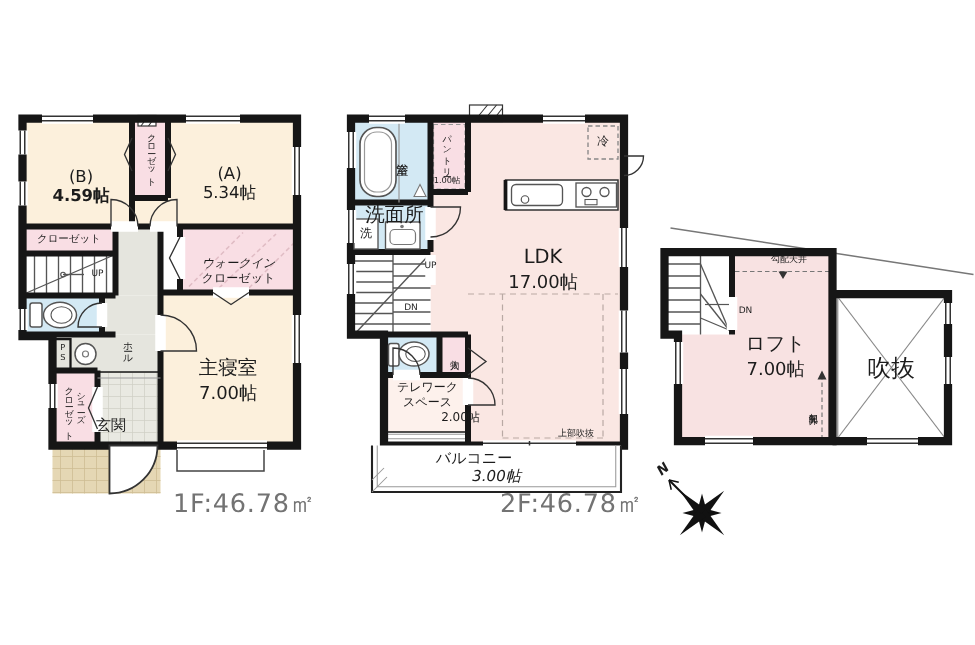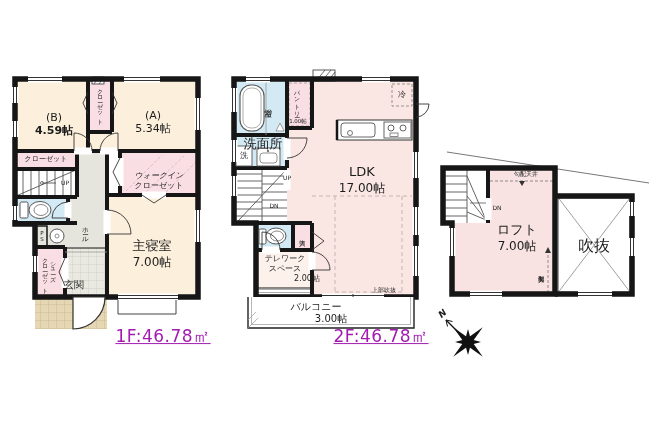--- a/index.html
+++ b/index.html
@@ -2,21 +2,21 @@
 <html><head>
 <meta charset="utf-8">
 <style>
   html,body{margin:0;padding:0;background:#fff;}
   #canvas{position:relative;width:650px;height:430px;background:#fff;overflow:hidden;
           font-family:"DejaVu Sans","Liberation Sans",sans-serif;}
   #plan-svg{position:absolute;left:0;top:0;}
   .lbl{position:absolute;transform:translate(-50%,-50%);white-space:nowrap;
        color:#1c1c1c;line-height:1.05;text-align:center;}
   .v{writing-mode:vertical-rl;text-orientation:upright;letter-spacing:0.5px;}
-  .area{letter-spacing:0.5px;color:#a21caf;text-decoration:underline;}
+  .area{letter-spacing:0.5px;color:#737373;}
   .north{transform:translate(-50%,-50%) rotate(-40deg);font-style:italic;}
 </style>
 </head>
 <body>
 
 <div id="canvas">
 
 <svg id="plan-svg" width="650" height="430" viewBox="0 0 650 430">
   <defs>
     <pattern id="pTile" width="8" height="8" patternUnits="userSpaceOnUse">
@@ -448,21 +448,21 @@
   <div class="lbl" style="left:287px;top:178px;font-size:6px;">UP</div>
   <div class="lbl" style="left:274px;top:206px;font-size:6px;">DN</div>
   <div class="lbl v" style="left:302px;top:236px;font-size:6px;">物入</div>
   <div class="lbl" style="left:285px;top:259px;font-size:8px;">テレワーク</div>
   <div class="lbl" style="left:285px;top:269px;font-size:8px;">スペース</div>
   <div class="lbl" style="left:282px;top:279px;font-size:8px;margin-left:25px;">2.00帖</div>
   <div class="lbl" style="left:362px;top:172px;font-size:13px;">LDK</div>
   <div class="lbl" style="left:362px;top:188px;font-size:12px;">17.00帖</div>
   <div class="lbl" style="left:384px;top:290px;font-size:6px;">上部吹抜</div>
   <div class="lbl" style="left:316px;top:307px;font-size:10px;">バルコニー</div>
-  <div class="lbl" style="left:331px;top:319px;font-size:10px;">3.00帖</div>
+  <div class="lbl" style="left:331px;top:319px;font-size:10px;font-style:italic;">3.00帖</div>
   <div class="lbl area" style="left:381px;top:337px;font-size:17px;">2F:46.78㎡</div>
 
   <div class="lbl" style="left:497px;top:208px;font-size:6px;">DN</div>
   <div class="lbl" style="left:517px;top:230px;font-size:13px;">ロフト</div>
   <div class="lbl" style="left:517px;top:246px;font-size:12px;">7.00帖</div>
   <div class="lbl" style="left:594px;top:246px;font-size:16px;">吹抜</div>
   <div class="lbl" style="left:526px;top:174px;font-size:6px;">勾配天井</div>
   <div class="lbl v" style="left:541px;top:272px;font-size:6px;">勾配天井</div>
 
   <div class="lbl north" style="left:443px;top:314px;font-size:9px;font-weight:bold;">N</div>

